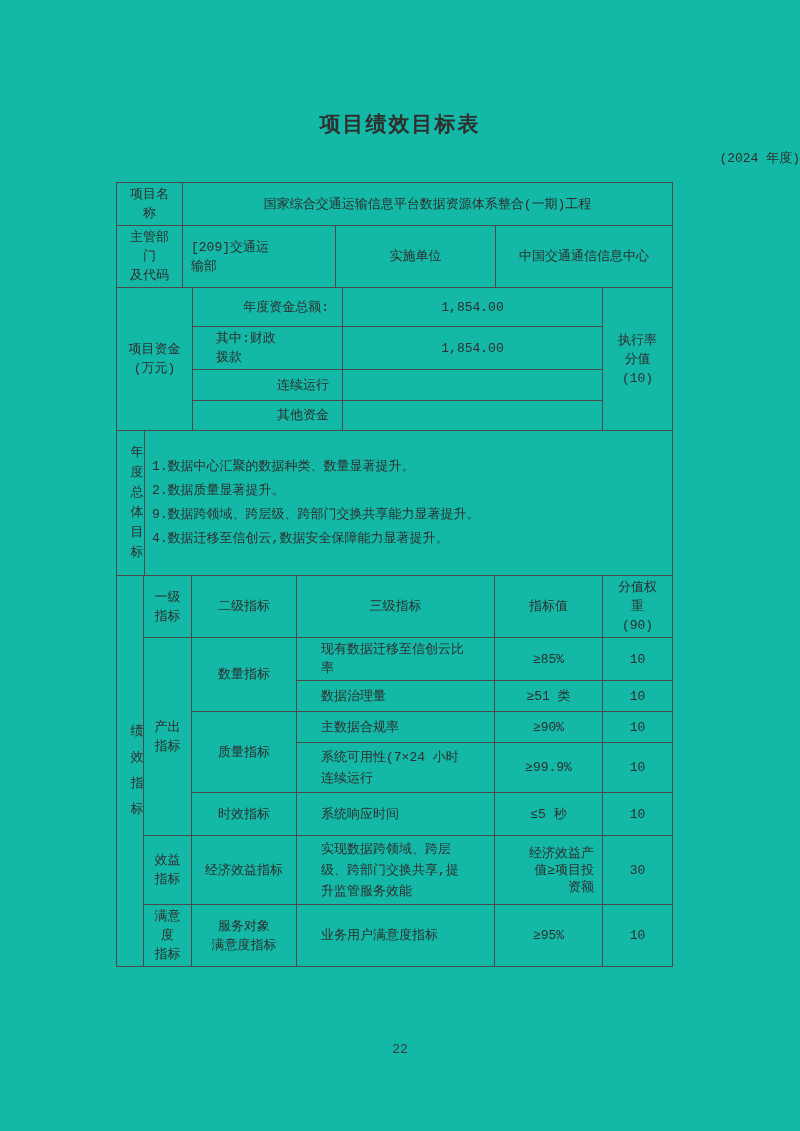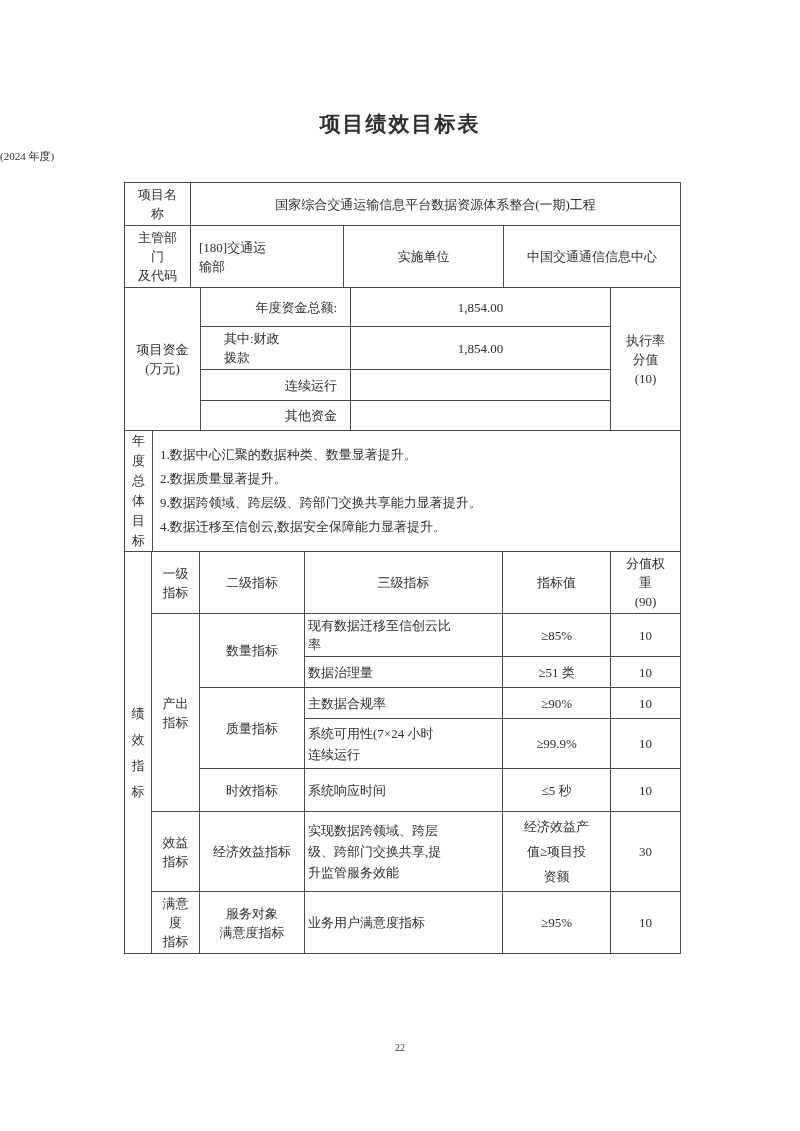--- a/index.html
+++ b/index.html
@@ -1,75 +1,75 @@
 <!DOCTYPE html>
 <html><head>
 <meta charset="utf-8">
 <style>
   * { margin: 0; padding: 0; box-sizing: border-box; }
   html, body { background: #e9e9e9; }
   .page {
     position: relative;
     width: 800px;
     height: 1131px;
-    background: #ffffff;
-    font-family: Liberation Serif, serif;
+    background: #14b8a6;
+    font-family: Liberation Mono, monospace;
     color: #2e2e2e;
     overflow: hidden;
   }
   .doc-title {
     position: absolute;
     top: 110px; left: 0;
     width: 800px;
     text-align: center;
     font-size: 21px;
     font-weight: 700;
     letter-spacing: 2px;
   }
   .doc-subtitle {
     position: absolute;
     top: 149px; left: 0;
     width: 800px;
-    text-align: left;
-    font-size: 11px;
-  }
-  .tbl-wrap { position: absolute; left: 124px; top: 182px; width: 556px; }
+    text-align: right;
+    font-size: 13px;
+  }
+  .tbl-wrap { position: absolute; left: 116px; top: 182px; width: 556px; }
   table {
     border-collapse: collapse;
     table-layout: fixed;
     width: 556px;
   }
   table + table { margin-top: -1px; }
   td {
     border: 1px solid #4a4a4a;
     font-size: 13px;
     line-height: 19px;
     vertical-align: middle;
     padding: 2px 8px;
     overflow: hidden;
   }
   .c  { text-align: center; }
   .l  { text-align: left; }
   .r  { text-align: right; padding-right: 13px; }
   .pre { white-space: pre-line; }
   .mixed { white-space: pre-line; text-align: right; text-align-last: left; padding-left: 23px; padding-right: 13px; }
-  .vert-cell { padding: 0; text-align: center; }
+  .vert-cell { padding: 12px; text-align: center; }
   .vert-cell .v { width: 16px; margin: 0 auto; word-break: break-all; text-align: center; }
   .v.goal { line-height: 20px; }
   .v.perf { line-height: 26px; }
   .goal-text { line-height: 24px; padding-left: 7px; }
-  .lvl3 { padding-left: 3px; line-height: 21px; }
+  .lvl3 { padding-left: 24px; line-height: 21px; }
   .tight { line-height: 19px; }
-  .eco-val { text-align: center; white-space: pre-line; line-height: 25px; padding-left: 8px; }
+  .eco-val { text-align: right; white-space: pre-line; line-height: 17px; padding-left: 8px; }
   .page-num {
     position: absolute;
     top: 1042px; left: 0;
     width: 800px;
     text-align: center;
-    font-size: 10px;
+    font-size: 13px;
     color: #3a3a3a;
   }
 </style>
 </head>
 <body>
 
 <div class="page">
 
   <div class="doc-title">项目绩效目标表</div>
   <div class="doc-subtitle">(2024 年度)</div>
@@ -84,21 +84,21 @@
           <col style="width:177px">
         </colgroup>
       <tbody>
           <tr style="height:25px">
         <td class="c">项目名称</td>
         <td class="c" colspan="3">国家综合交通运输信息平台数据资源体系整合(一期)工程</td>
       </tr>
       <tr style="height:40px">
         <td class="c pre">主管部门
 及代码</td>
-        <td class="l pre">[180]交通运
+        <td class="l pre">[209]交通运
 输部</td>
         <td class="c">实施单位</td>
         <td class="c">中国交通通信信息中心</td>
       </tr>
     </tbody>
       </table>
 
     <table>
       <colgroup>
           <col style="width:76px">

